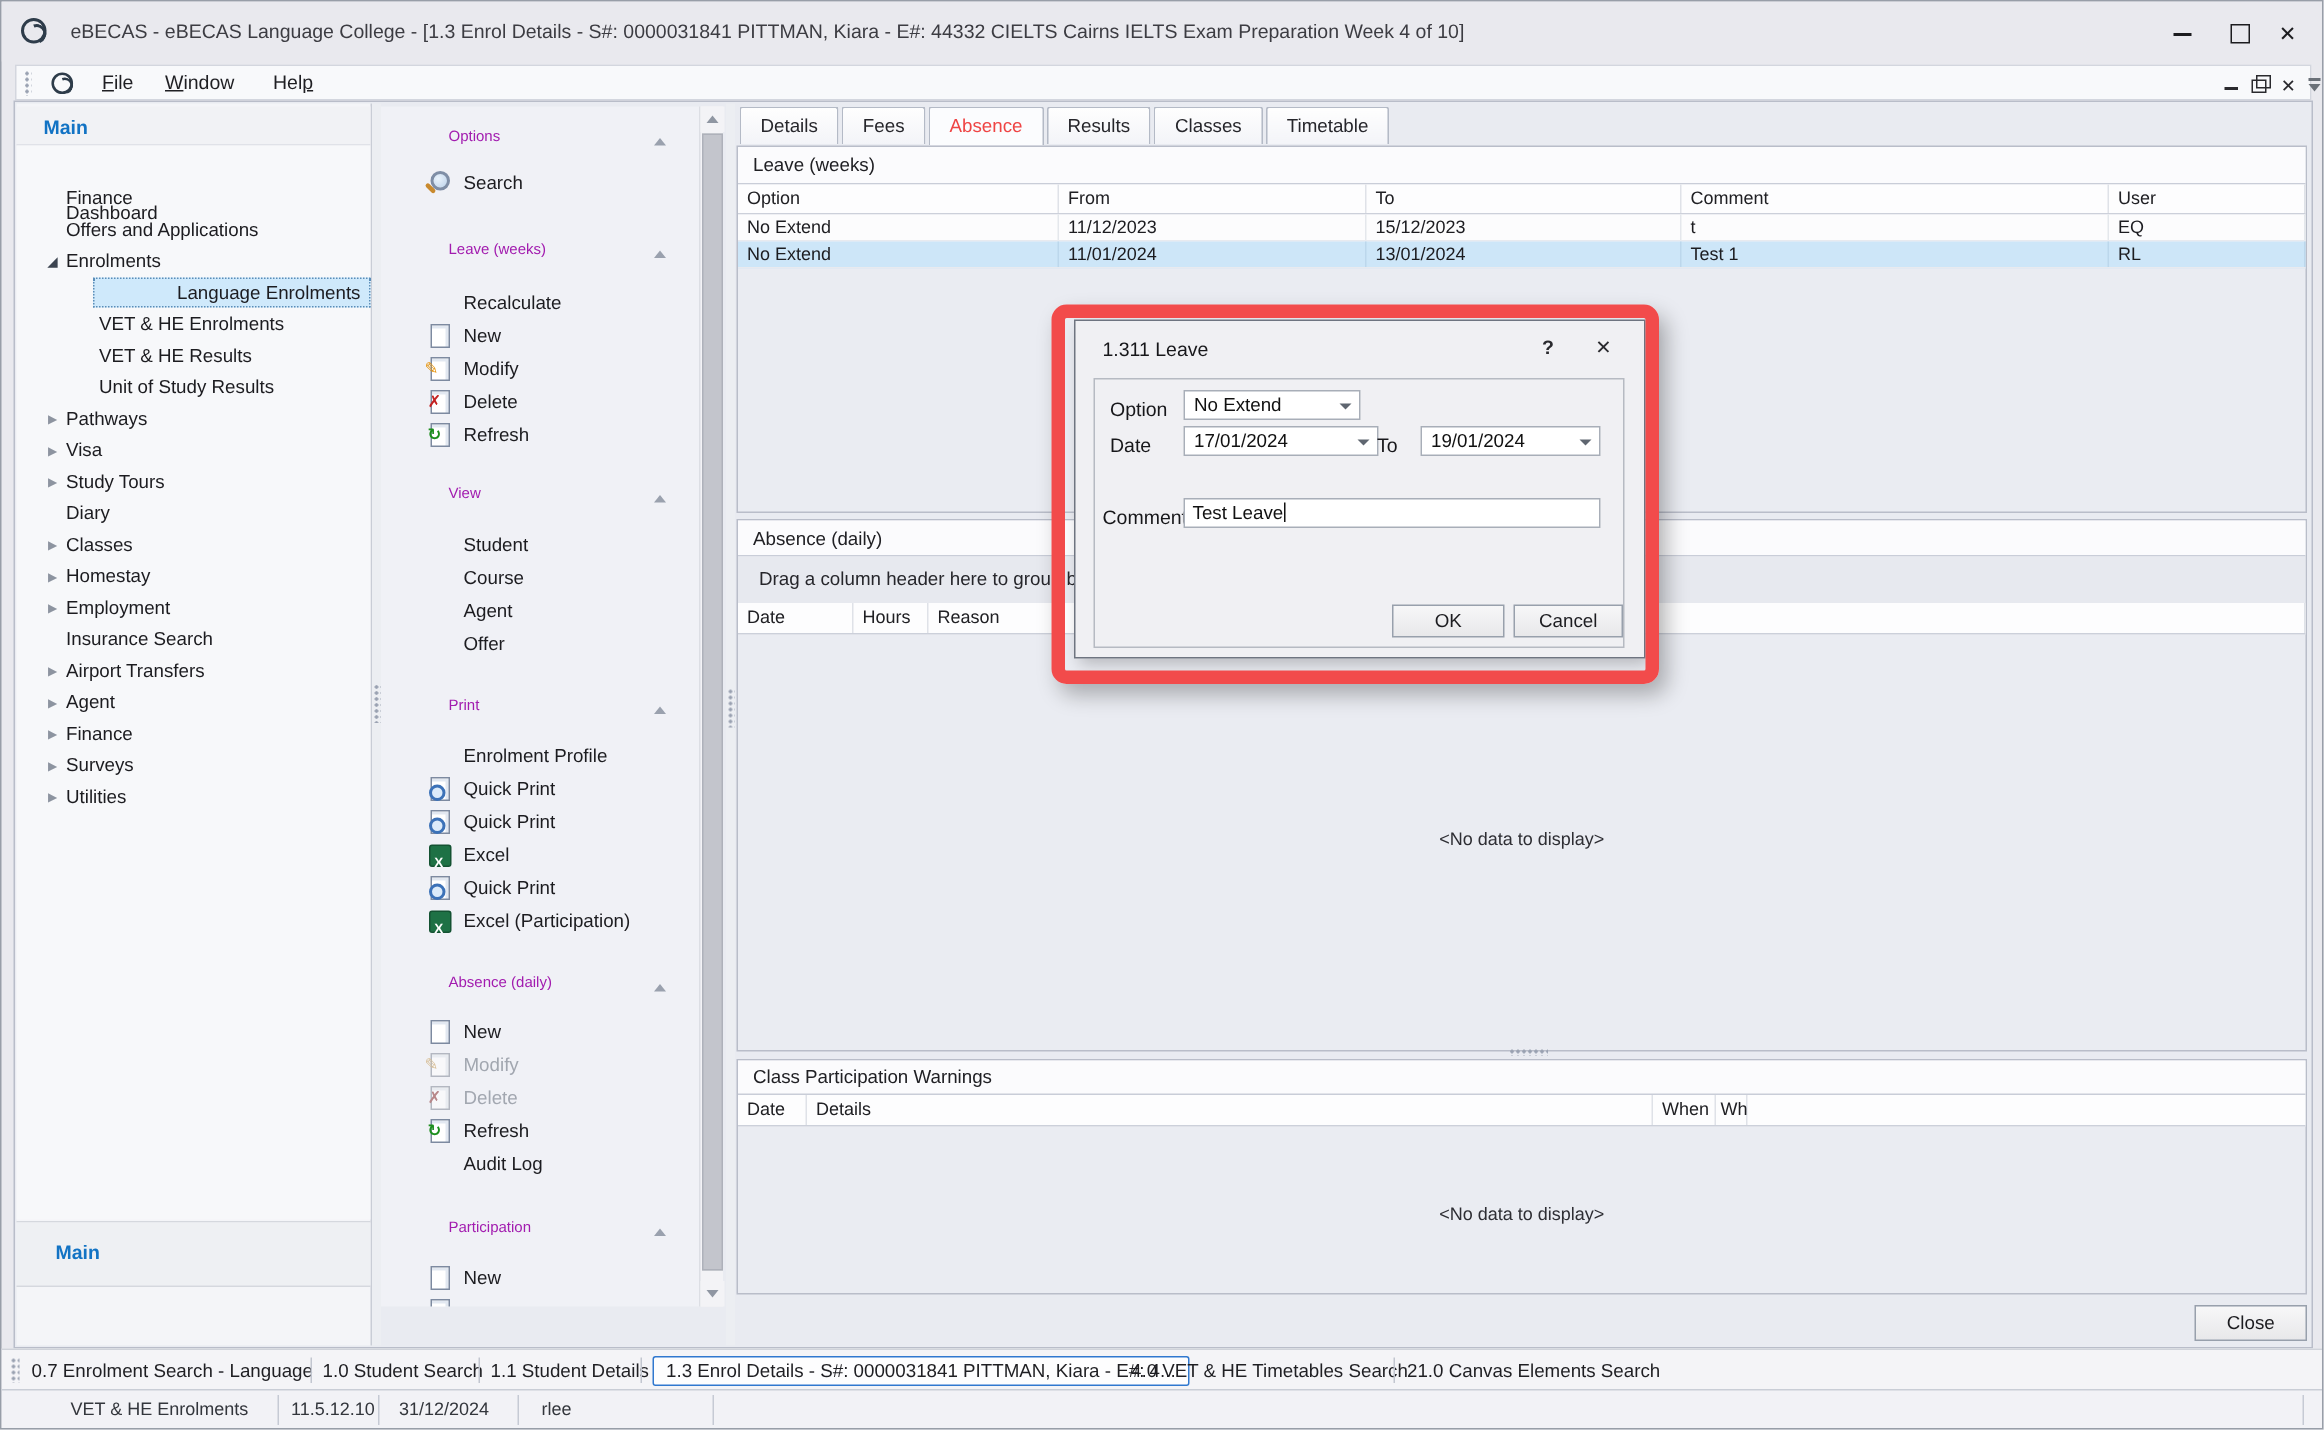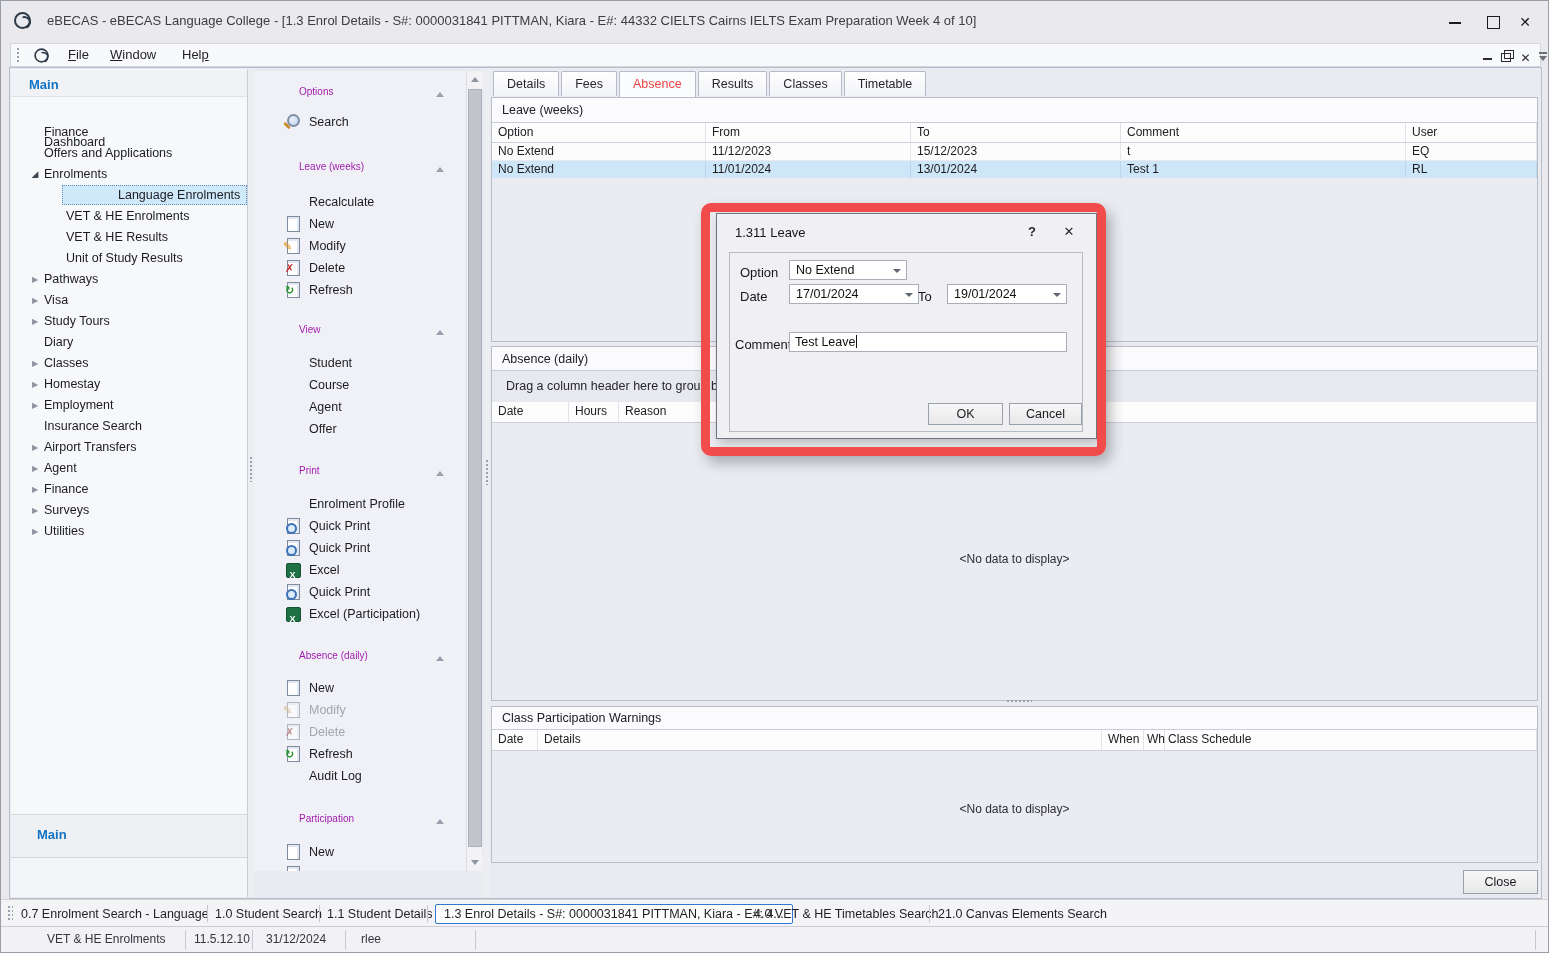--- a/index.html
+++ b/index.html
@@ -430,21 +430,20 @@
 
   <div class="abs hz-grip" style="left:1005px; top:698px;"></div>
 
   <div class="abs gridbox warn-panel">
     <div class="group-title" style="height:23px; line-height:23px;">Class Participation Warnings</div>
     <div class="thead" style="height:21px;">
       <div class="th" style="width:46px;">Date</div>
       <div class="th" style="width:564px;">Details</div>
       <div class="th" style="width:42px;">When</div>
       <div class="th" style="width:21px; padding-left:3px;">Wh</div>
-      <div class="th" style="flex:1; padding-left:3px;">Class Schedule</div>
     </div>
     <div class="no-data" style="top:95px;">&lt;No data to display&gt;</div>
   </div>
 
   <div class="abs close-btn content-close"><span>Close</span></div>
 
   <div class="abs dialog">
     <span class="dlg-title">1.311 Leave</span>
     <span class="dlg-help">?</span>
     <span class="dlg-x">✕</span>

